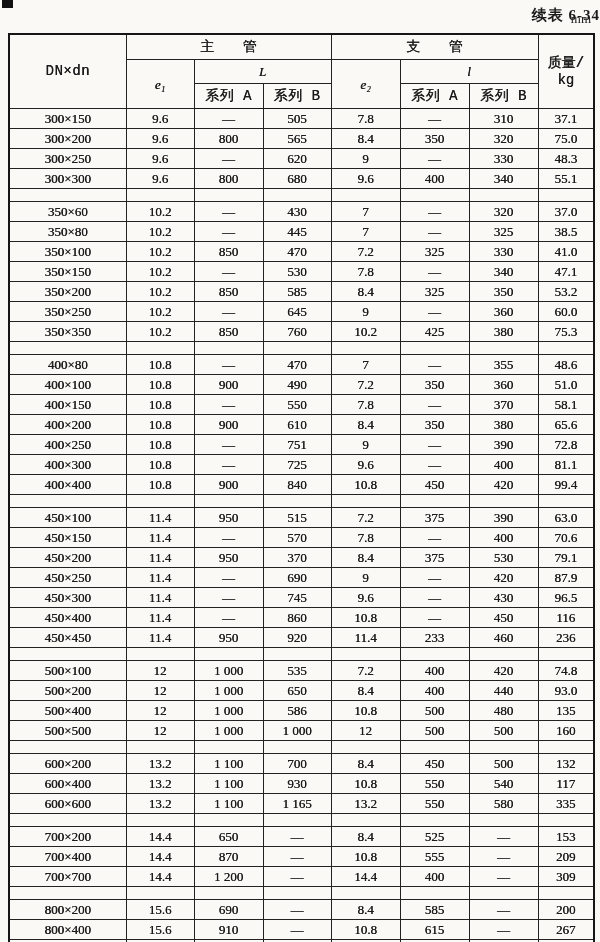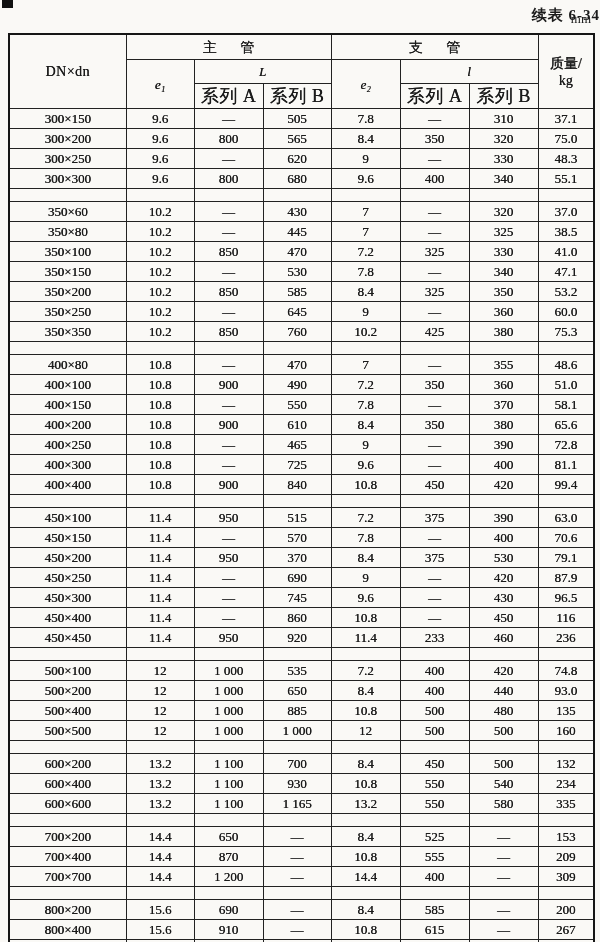--- a/index.html
+++ b/index.html
@@ -32,22 +32,22 @@
   table.dim-table th,table.dim-table td{
     border:1px solid #222;
     text-align:center;vertical-align:middle;
     padding:0;font-weight:normal;
     font-size:13px;line-height:19px;
     text-shadow:0.3px 0 0 currentColor;
     overflow:hidden;white-space:nowrap;
   }
   thead tr.h1 th{height:24px;font-size:14px;}
   thead tr.h2 th{height:23px;}
-  thead tr.h3 th{height:24px;font-size:18px;}
-  thead th{letter-spacing:0.5px;}
+  thead tr.h3 th{height:24px;font-size:14px;}
+  thead th{letter-spacing:0.5px;font-family:Liberation Mono, monospace;}
   th.wide-cjk{letter-spacing:10px;text-indent:10px;}
   .it{font-style:italic;letter-spacing:0;font-family:"Liberation Serif",serif;font-size:14px;}
   th.mass-cell div{line-height:17px;letter-spacing:0;}
   tbody tr{height:19px;}
   tbody tr.gap{height:13px;}
   tbody td{border-top:none;border-bottom:none;}
   thead tr.h3 th{border-bottom:1.5px solid #161616;}
 </style>
 </head>
 <body>
@@ -259,21 +259,21 @@
         <td>610</td>
         <td>8.4</td>
         <td>350</td>
         <td>380</td>
         <td>65.6</td>
       </tr>
       <tr>
         <td>400×250</td>
         <td>10.8</td>
         <td>—</td>
-        <td>465</td>
+        <td>751</td>
         <td>9</td>
         <td>—</td>
         <td>390</td>
         <td>72.8</td>
       </tr>
       <tr>
         <td>400×300</td>
         <td>10.8</td>
         <td>—</td>
         <td>725</td>
@@ -399,21 +399,21 @@
         <td>650</td>
         <td>8.4</td>
         <td>400</td>
         <td>440</td>
         <td>93.0</td>
       </tr>
       <tr>
         <td>500×400</td>
         <td>12</td>
         <td>1 000</td>
-        <td>885</td>
+        <td>586</td>
         <td>10.8</td>
         <td>500</td>
         <td>480</td>
         <td>135</td>
       </tr>
       <tr>
         <td>500×500</td>
         <td>12</td>
         <td>1 000</td>
         <td>1 000</td>
@@ -443,21 +443,21 @@
         <td>132</td>
       </tr>
       <tr>
         <td>600×400</td>
         <td>13.2</td>
         <td>1 100</td>
         <td>930</td>
         <td>10.8</td>
         <td>550</td>
         <td>540</td>
-        <td>234</td>
+        <td>117</td>
       </tr>
       <tr>
         <td>600×600</td>
         <td>13.2</td>
         <td>1 100</td>
         <td>1 165</td>
         <td>13.2</td>
         <td>550</td>
         <td>580</td>
         <td>335</td>

